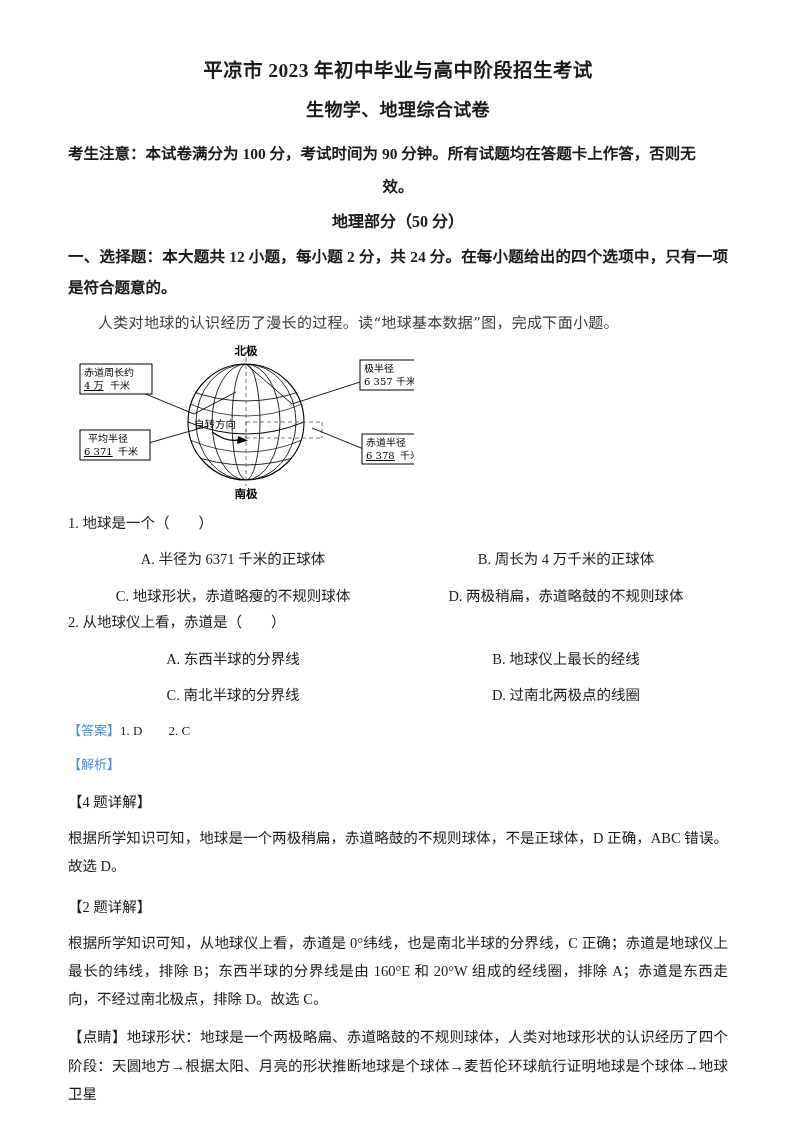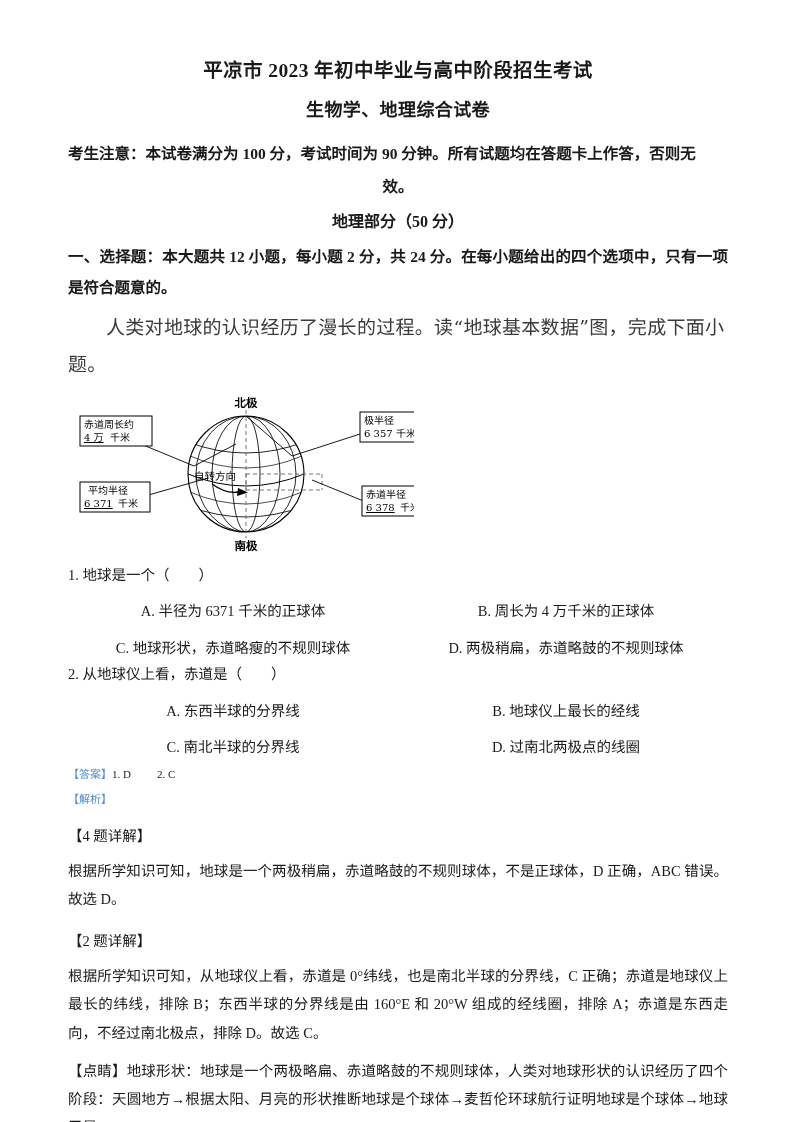--- a/index.html
+++ b/index.html
@@ -72,26 +72,26 @@
     font-size: 15.5px;
     font-weight: bold;
     line-height: 2.0;
     text-align: justify;
     text-justify: inter-ideograph;
     margin: 0 0 6px 0;
   }
 
   
   .stem {
-    font-size: 19px;
+    font-size: 15px;
     line-height: 1.9;
     color: #3b3b3b;
     font-family: "DejaVu Serif", "Liberation Serif", serif;
     text-indent: 2em;
-    margin: 6px 0 12px 0;
+    margin: 6px 0 4px 0;
     letter-spacing: 0.3px;
   }
 
   
   .figure {
     position: relative;
     width: 340px;
     height: 160px;
     margin: 4px 0 10px 6px;
   }
@@ -115,23 +115,23 @@
     margin-top: 14px;
   }
   .opt-col {
     width: 50%;
     box-sizing: border-box;
   }
   .opt-col.right { padding-left: 6px; }
 
   
   .ans-line {
-    font-size: 11px;
-    line-height: 1.55;
-    margin-top: 8px;
+    font-size: 13px;
+    line-height: 1.55;
+    margin-top: 14px;
   }
   .tag-blue { color: #4f8fcc; }
   .ans-gap { display: inline-block; width: 26px; }
 
   .sub-head {
     font-size: 14.5px;
     line-height: 1.55;
     margin-top: 16px;
   }
   .para {

